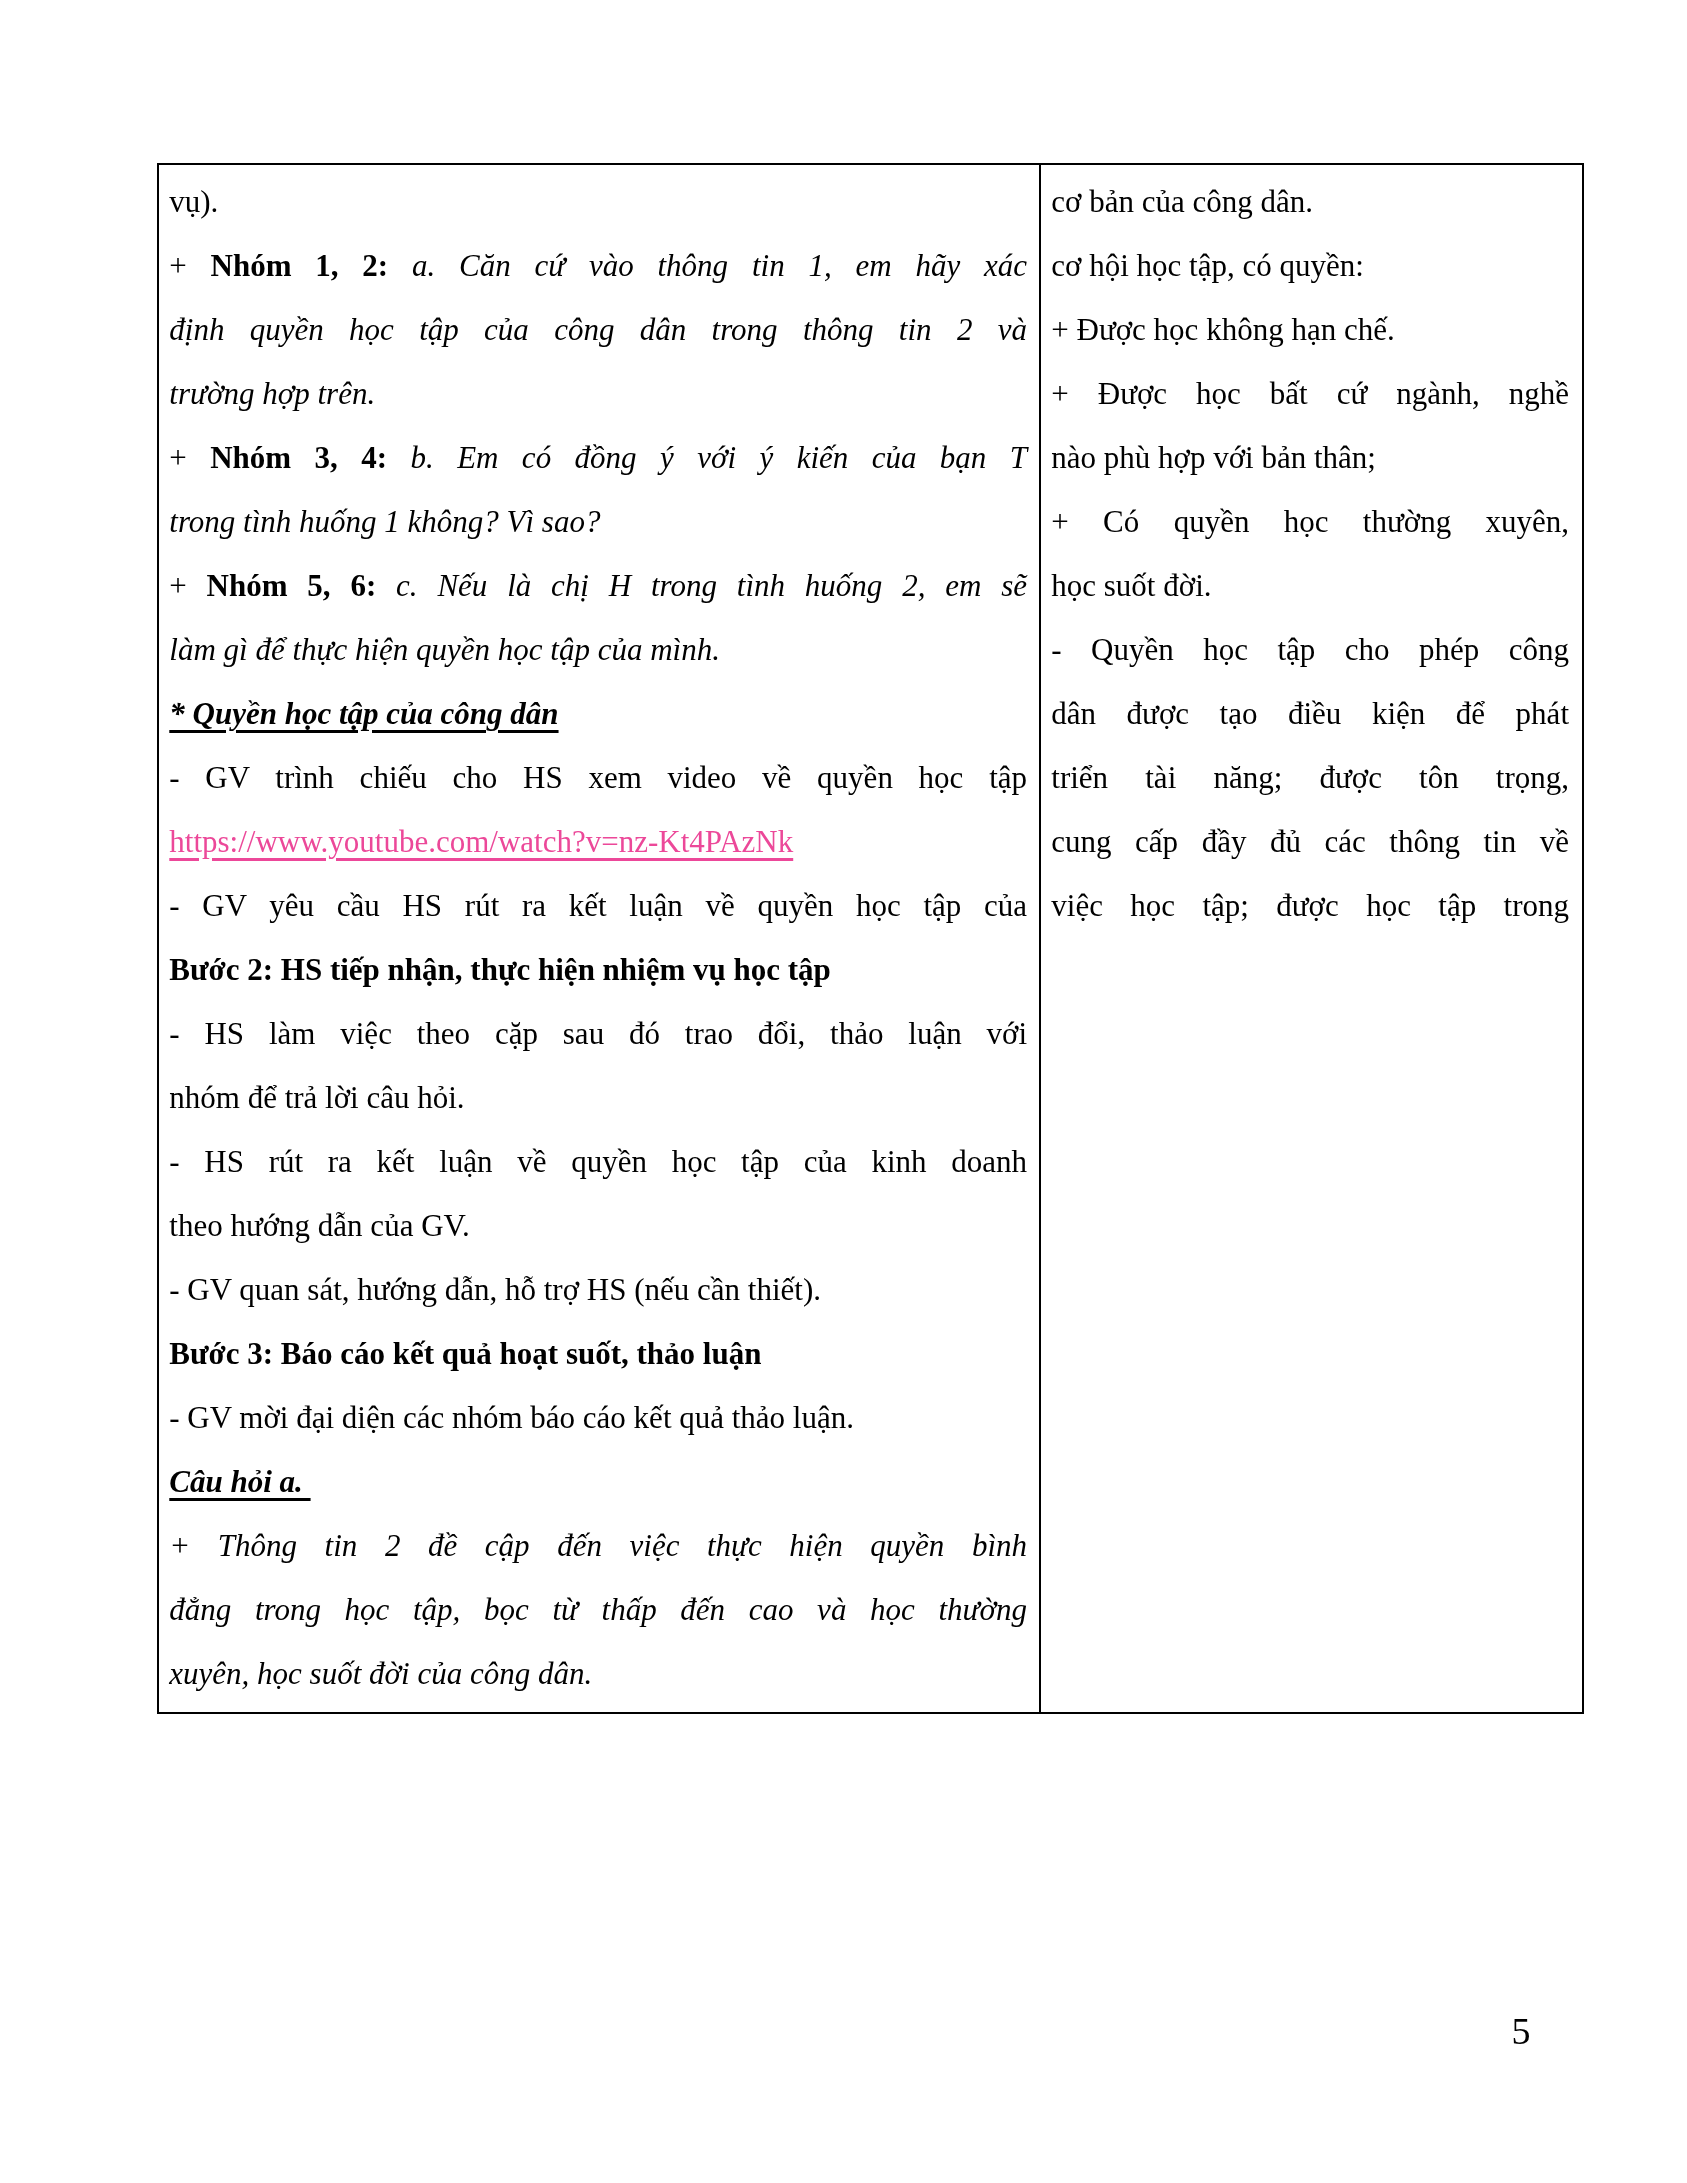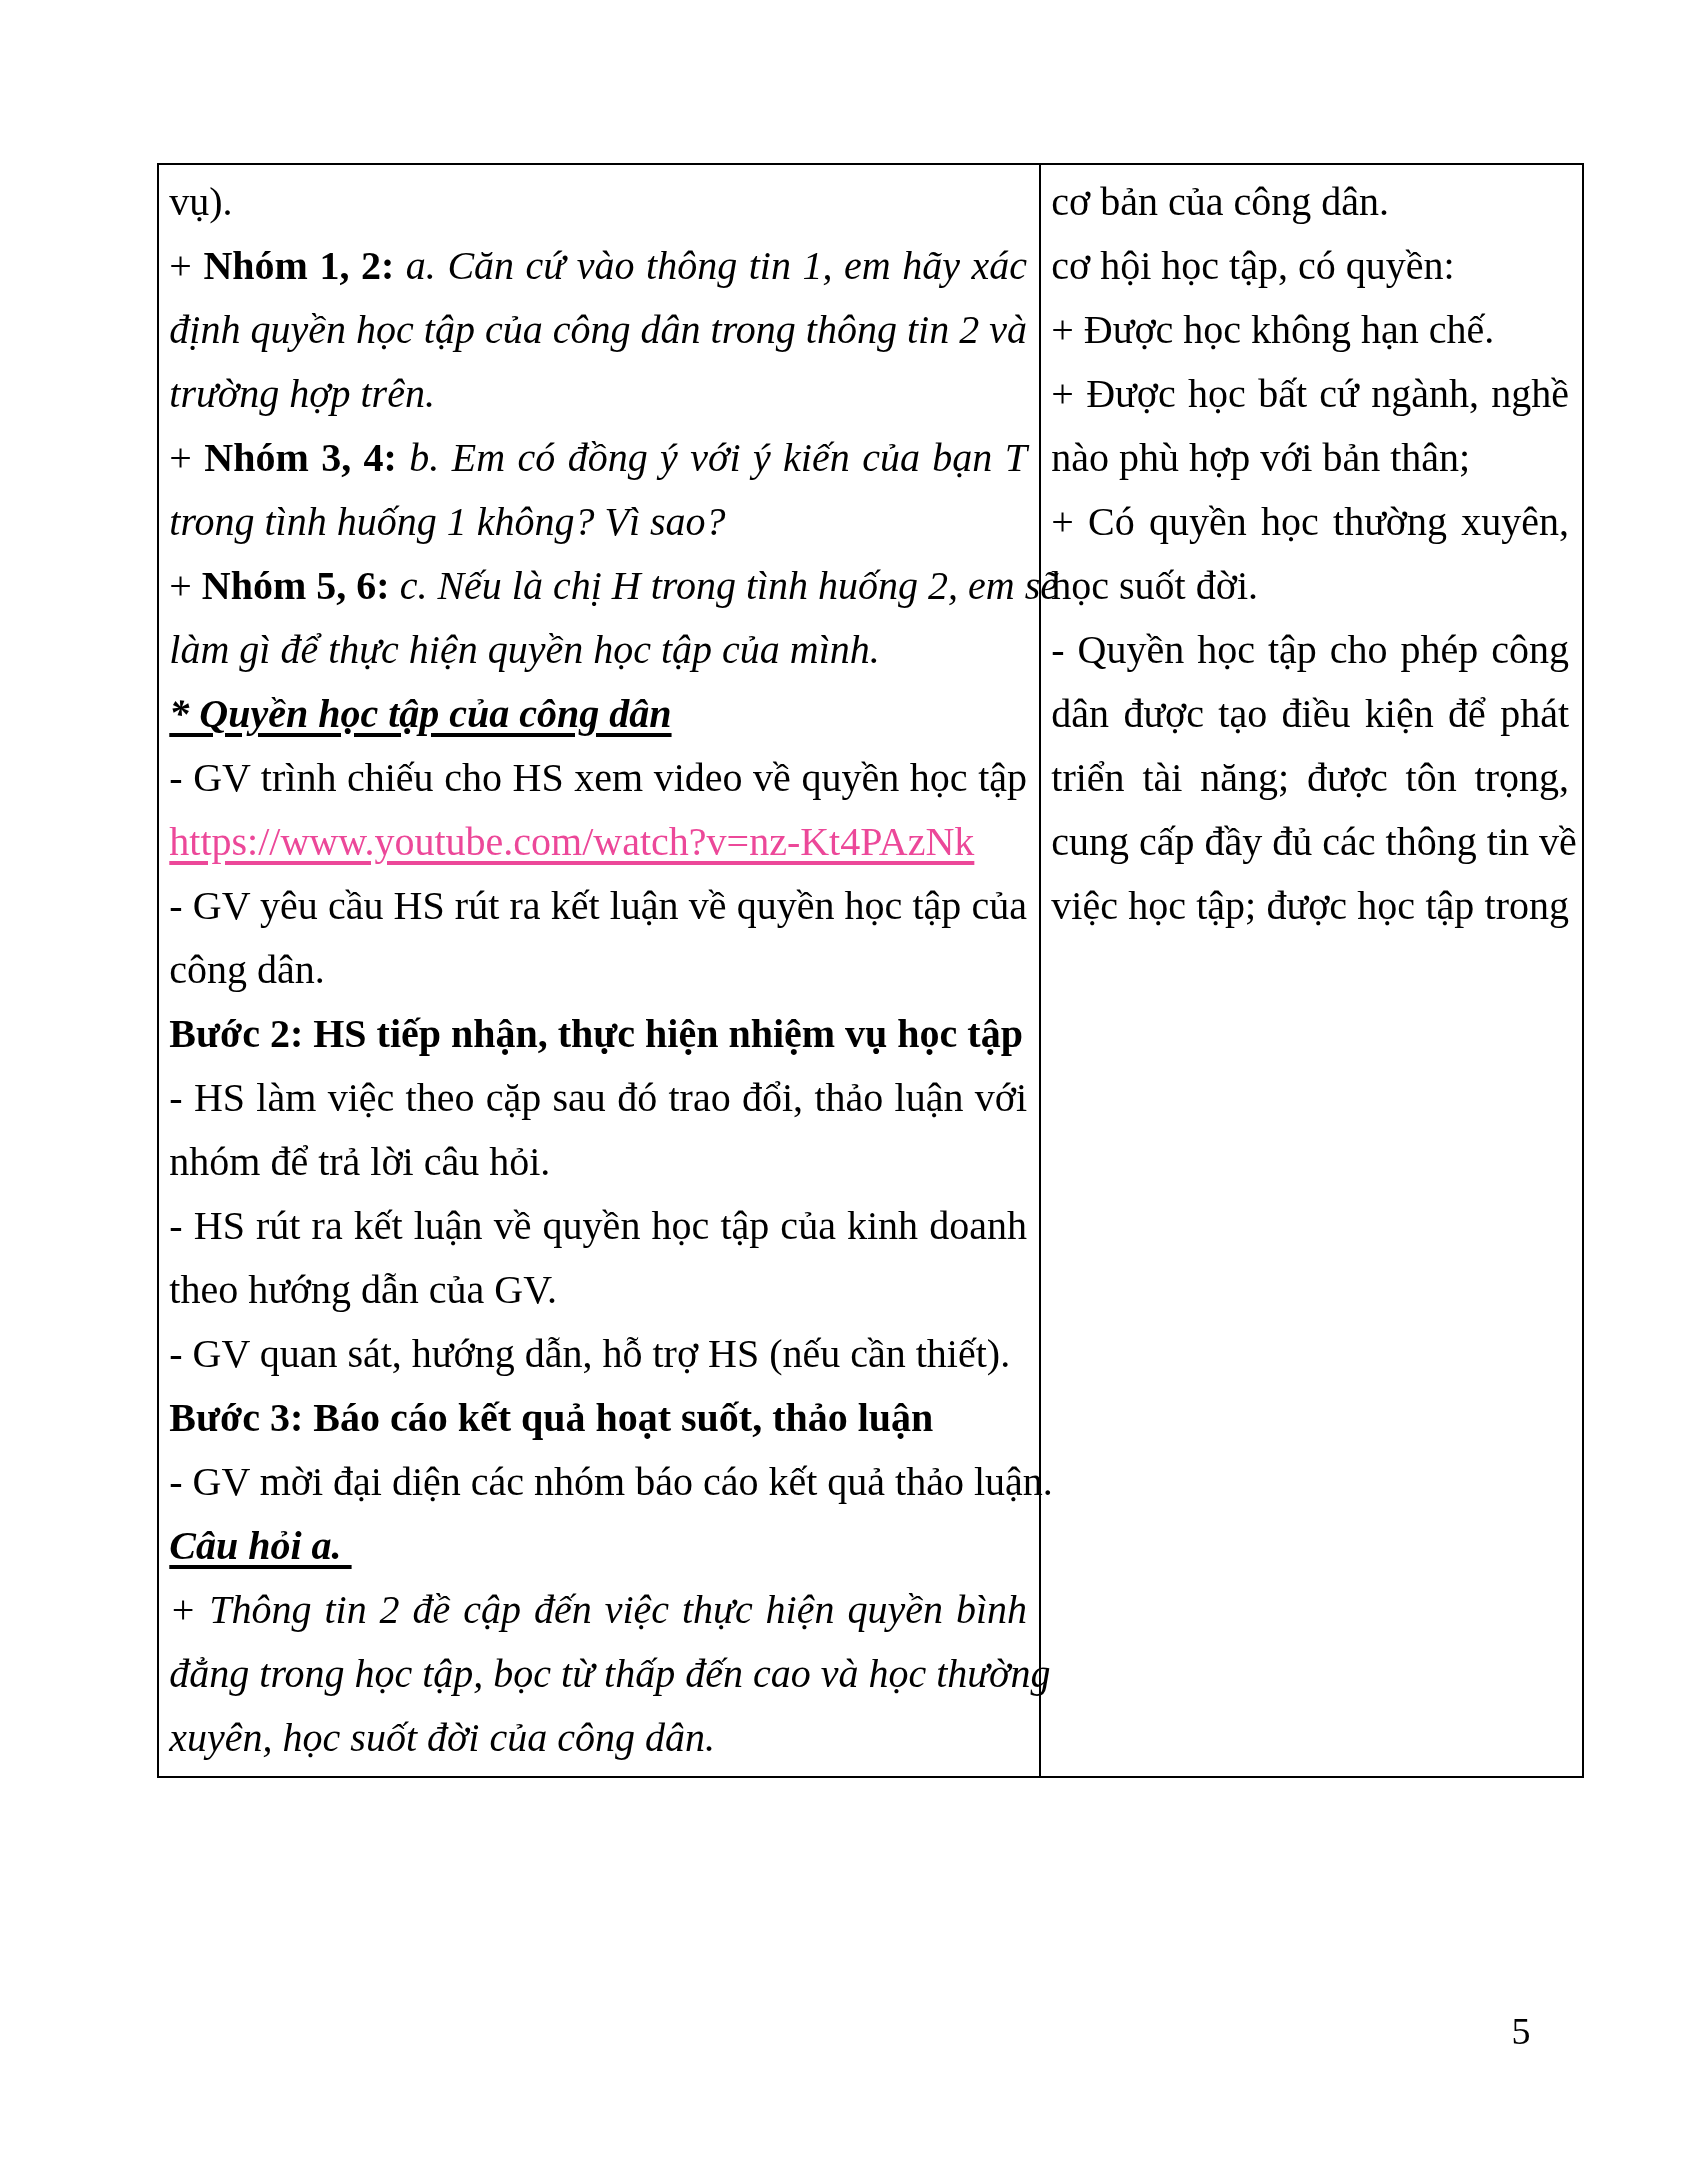--- a/index.html
+++ b/index.html
@@ -11,21 +11,21 @@
     overflow:hidden;
   }
   .doc-table{
     position:absolute;left:157px;top:163px;
     width:1427px;
     border:2.4px solid #000;
     box-sizing:border-box;
     display:flex;align-items:stretch;
     background:#fff;
   }
-  .col{box-sizing:border-box;font-size:40px;}
+  .col{box-sizing:border-box;font-size:31px;}
   .col-left{
     width:880px;
     padding:4.8px 12px 6.4px 10.3px;
   }
   .col-right{
     width:541px;
     border-left:2.4px solid #000;
     padding:4.8px 11px 6.4px 10.3px;
   }
   .line{
@@ -59,21 +59,20 @@
         <div class="line just"><span class="i">định quyền học tập của công dân trong thông tin 2 và</span></div>
         <div class="line"><span class="i">trường hợp trên.</span></div>
         <div class="line just"><span class="">+ </span><span class="b">Nhóm 3, 4: </span><span class="i">b. Em có đồng ý với ý kiến của bạn T</span></div>
         <div class="line"><span class="i">trong tình huống 1 không? Vì sao?</span></div>
         <div class="line just"><span class="">+ </span><span class="b">Nhóm 5, 6: </span><span class="i">c. Nếu là chị H trong tình huống 2, em sẽ</span></div>
         <div class="line"><span class="i">làm gì để thực hiện quyền học tập của mình.</span></div>
         <div class="line"><span class="b i u">* Quyền học tập của công dân</span></div>
         <div class="line just"><span class="">- GV trình chiếu cho HS xem video về quyền học tập</span></div>
         <div class="line"><span class="lnk">https://www.youtube.com/watch?v=nz-Kt4PAzNk</span></div>
         <div class="line just"><span class="">- GV yêu cầu HS rút ra kết luận về quyền học tập của</span></div>
-        <div class="line"><span class="">công dân.</span></div>
         <div class="line"><span class="b">Bước 2: HS tiếp nhận, thực hiện nhiệm vụ học tập</span></div>
         <div class="line just"><span class="">- HS làm việc theo cặp sau đó trao đổi, thảo luận với</span></div>
         <div class="line"><span class="">nhóm để trả lời câu hỏi.</span></div>
         <div class="line just"><span class="">- HS rút ra kết luận về quyền học tập của kinh doanh</span></div>
         <div class="line"><span class="">theo hướng dẫn của GV.</span></div>
         <div class="line"><span class="">- GV quan sát, hướng dẫn, hỗ trợ HS (nếu cần thiết).</span></div>
         <div class="line"><span class="b">Bước 3: Báo cáo kết quả hoạt suốt, thảo luận</span></div>
         <div class="line"><span class="">- GV mời đại diện các nhóm báo cáo kết quả thảo luận.</span></div>
         <div class="line"><span class="b i u">Câu hỏi a.&nbsp;</span></div>
         <div class="line just"><span class="i">+ Thông tin 2 đề cập đến việc thực hiện quyền bình</span></div>

